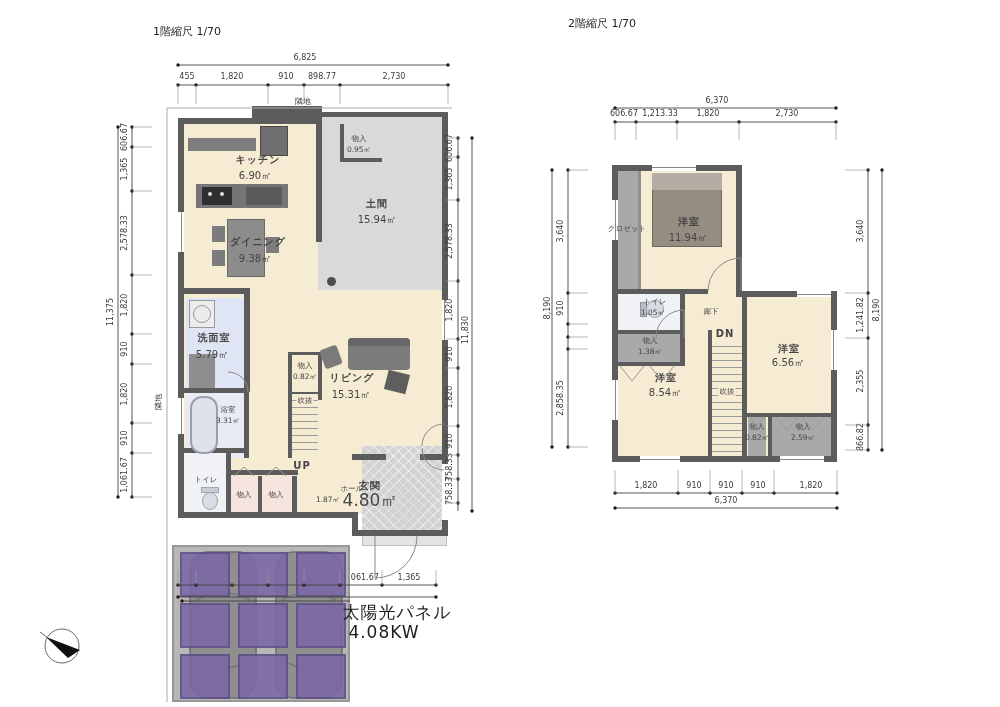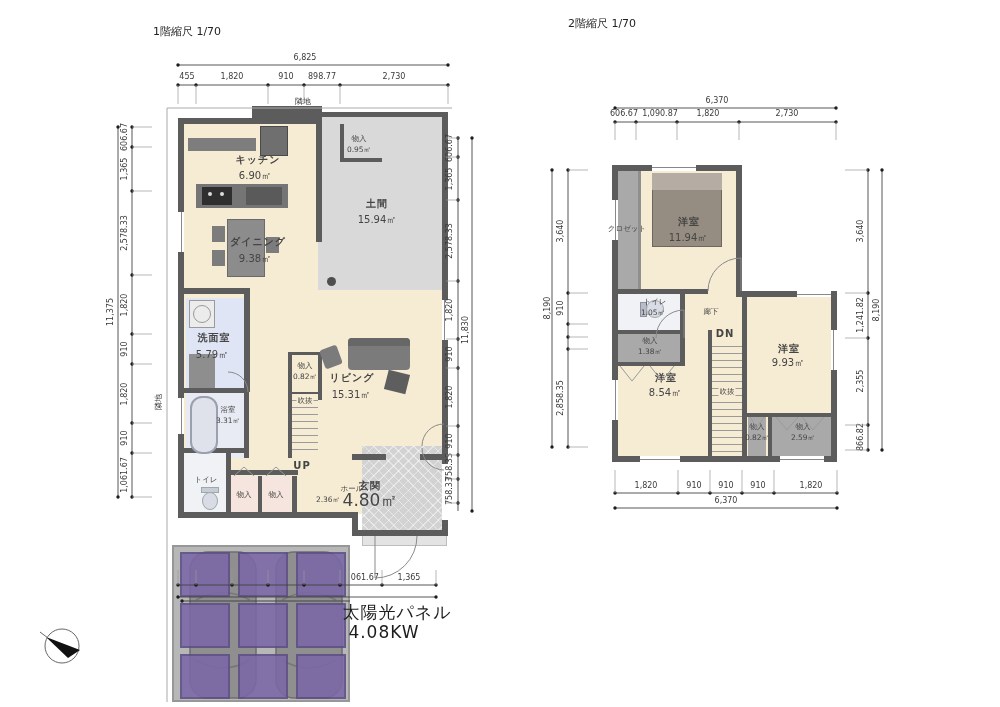--- a/index.html
+++ b/index.html
@@ -129,21 +129,21 @@
     <span class="lbl ar" style="left:351px;top:395px;">15.31㎡</span>
     <span class="lbl sm" style="left:305px;top:366px;">物入</span>
     <span class="lbl sm" style="left:305px;top:377px;">0.82㎡</span>
     <span class="lbl sm" style="left:305px;top:401px;background:#f6ebd3;padding:0 1px;">吹抜</span>
     <span class="lbl sm" style="left:228px;top:410px;">浴室</span>
     <span class="lbl sm" style="left:228px;top:421px;">3.31㎡</span>
     <span class="lbl sm" style="left:206px;top:480px;">トイレ</span>
     <span class="lbl sm" style="left:244px;top:495px;">物入</span>
     <span class="lbl sm" style="left:276px;top:495px;">物入</span>
     <span class="lbl sm" style="left:328px;top:489px;margin-left:24px;">ホール</span>
-    <span class="lbl sm" style="left:328px;top:500px;">2.36㎡</span>
+    <span class="lbl sm" style="left:328px;top:500px;">1.87㎡</span>
     <span class="lbl rm" style="left:370px;top:486px;">玄関</span>
     <span class="lbl ar" style="left:370px;top:500px;font-size:17px;">4.80㎡</span>
     <span class="lbl rm" style="left:302px;top:465px;">UP</span>
 
     <span class="lbl dim" style="left:305px;top:57px;">6,825</span>
     <span class="lbl dim" style="left:187px;top:76px;">455</span>
     <span class="lbl dim" style="left:232px;top:76px;">1,820</span>
     <span class="lbl dim" style="left:286px;top:76px;">910</span>
     <span class="lbl dim" style="left:322px;top:76px;">898.77</span>
     <span class="lbl dim" style="left:394px;top:76px;">2,730</span>
@@ -228,29 +228,29 @@
     <span class="lbl sm" style="left:655px;top:302px;">トイレ</span>
     <span class="lbl sm" style="left:653px;top:313px;">1.05㎡</span>
     <span class="lbl sm" style="left:711px;top:312px;">廊下</span>
     <span class="lbl sm" style="left:650px;top:341px;">物入</span>
     <span class="lbl sm" style="left:650px;top:352px;">1.38㎡</span>
     <span class="lbl rm" style="left:725px;top:333px;text-align:right;">DN</span>
     <span class="lbl sm" style="left:727px;top:392px;background:#f6ebd3;padding:0 1px;">吹抜</span>
     <span class="lbl rm" style="left:666px;top:378px;">洋室</span>
     <span class="lbl ar" style="left:665px;top:393px;">8.54㎡</span>
     <span class="lbl rm" style="left:789px;top:349px;">洋室</span>
-    <span class="lbl ar" style="left:788px;top:363px;">9.93㎡</span>
+    <span class="lbl ar" style="left:788px;top:363px;">6.56㎡</span>
     <span class="lbl sm" style="left:757px;top:427px;">物入</span>
     <span class="lbl sm" style="left:757px;top:438px;">0.82㎡</span>
     <span class="lbl sm" style="left:803px;top:427px;">物入</span>
     <span class="lbl sm" style="left:803px;top:438px;">2.59㎡</span>
 
     <span class="lbl dim" style="left:717px;top:100px;">6,370</span>
     <span class="lbl dim" style="left:624px;top:113px;">606.67</span>
-    <span class="lbl dim" style="left:660px;top:113px;">1,090.87</span>
+    <span class="lbl dim" style="left:660px;top:113px;">1,213.33</span>
     <span class="lbl dim" style="left:708px;top:113px;">1,820</span>
     <span class="lbl dim" style="left:787px;top:113px;">2,730</span>
 
     <span class="lbl v dim" style="left:547px;top:308px;">8,190</span>
     <span class="lbl v dim" style="left:560px;top:231px;">3,640</span>
     <span class="lbl v dim" style="left:560px;top:308px;">910</span>
     <span class="lbl v dim" style="left:560px;top:398px;">2,858.35</span>
 
     <span class="lbl v dim" style="left:876px;top:310px;">8,190</span>
     <span class="lbl v dim" style="left:860px;top:231px;">3,640</span>

